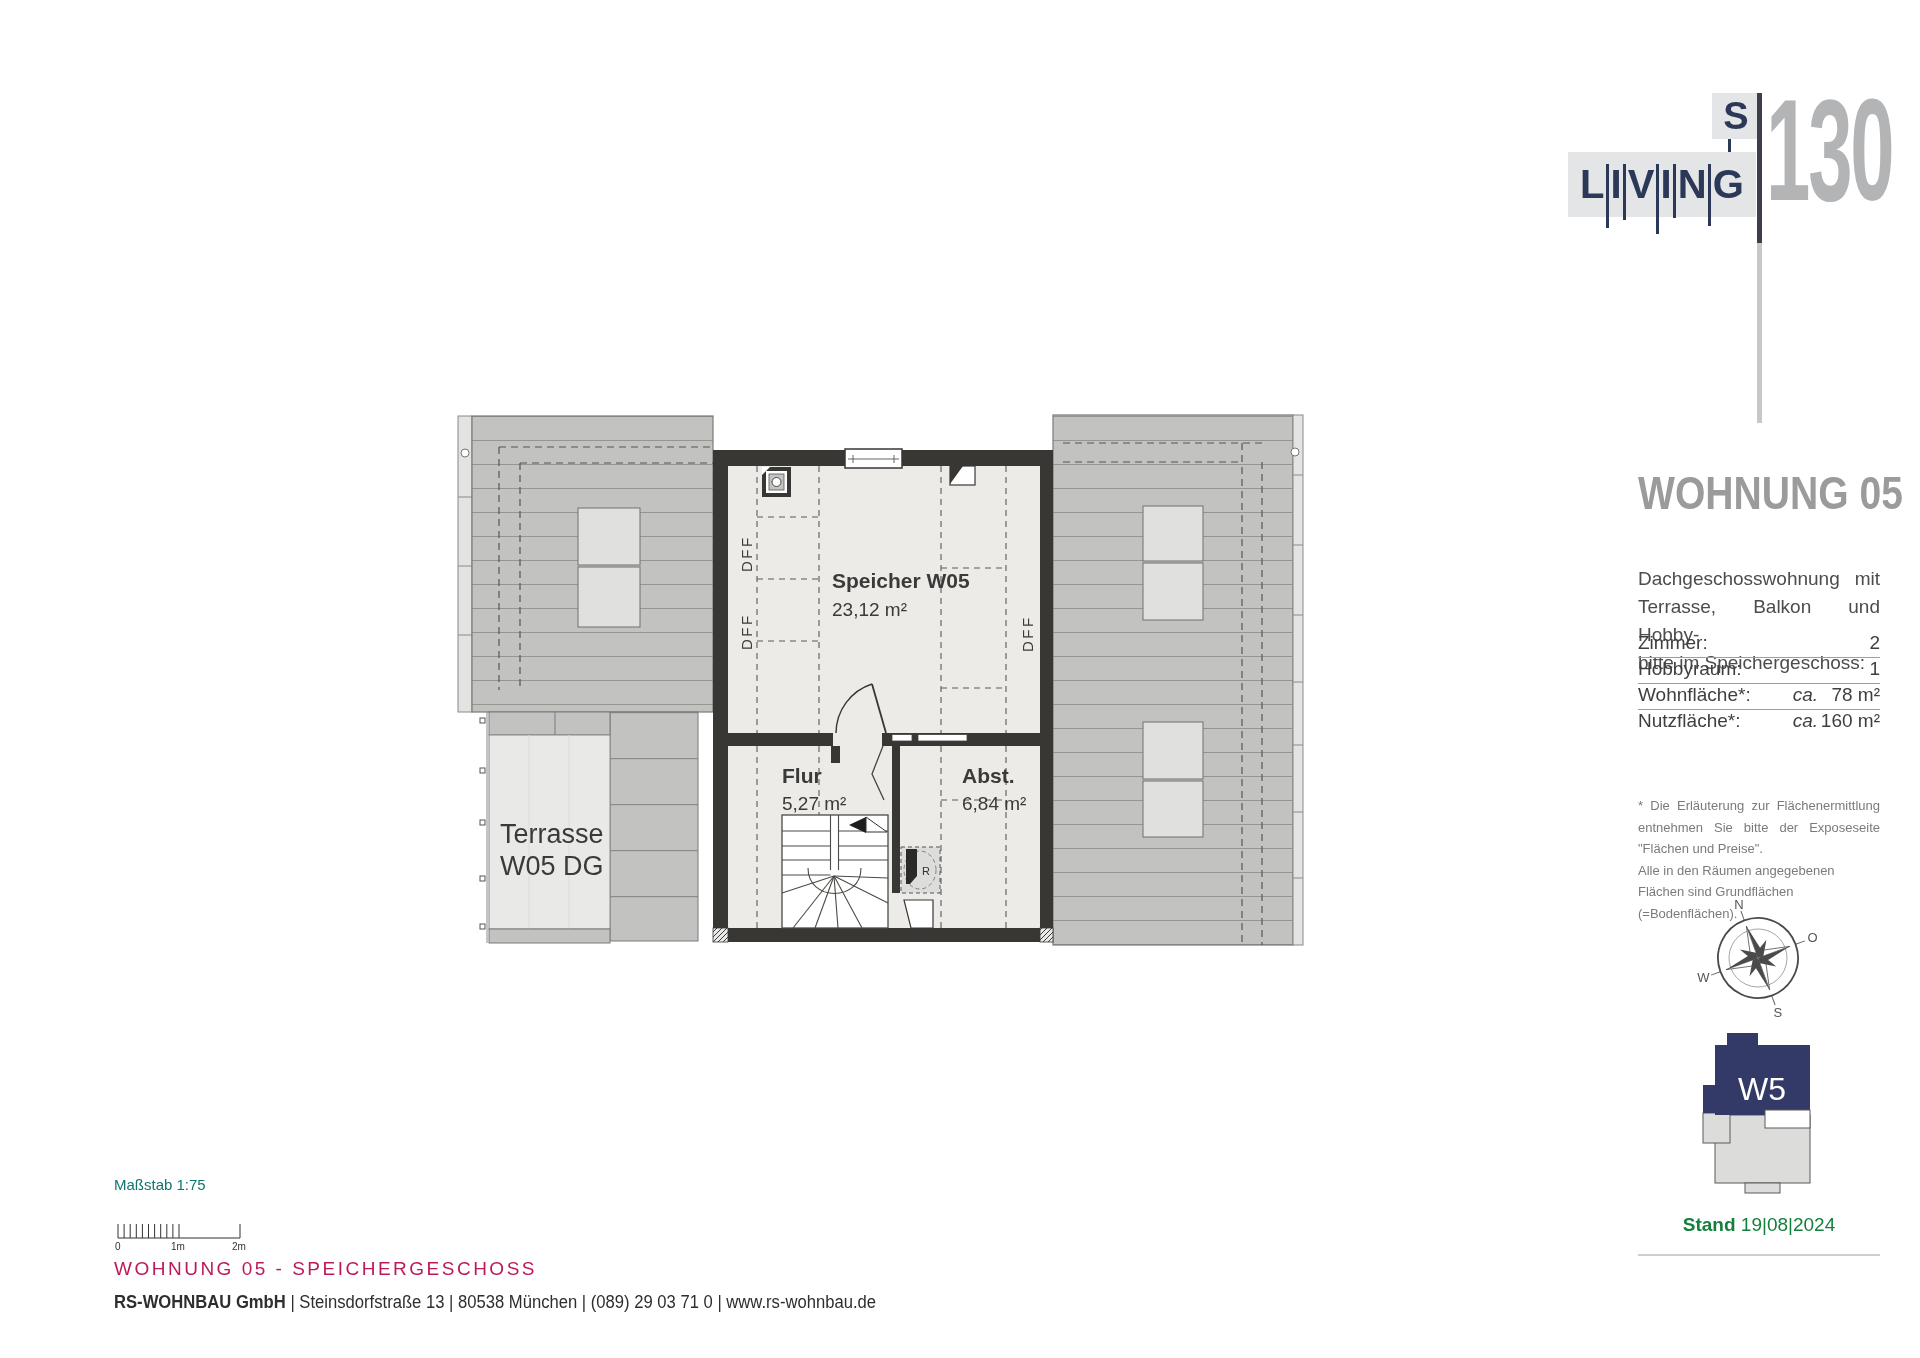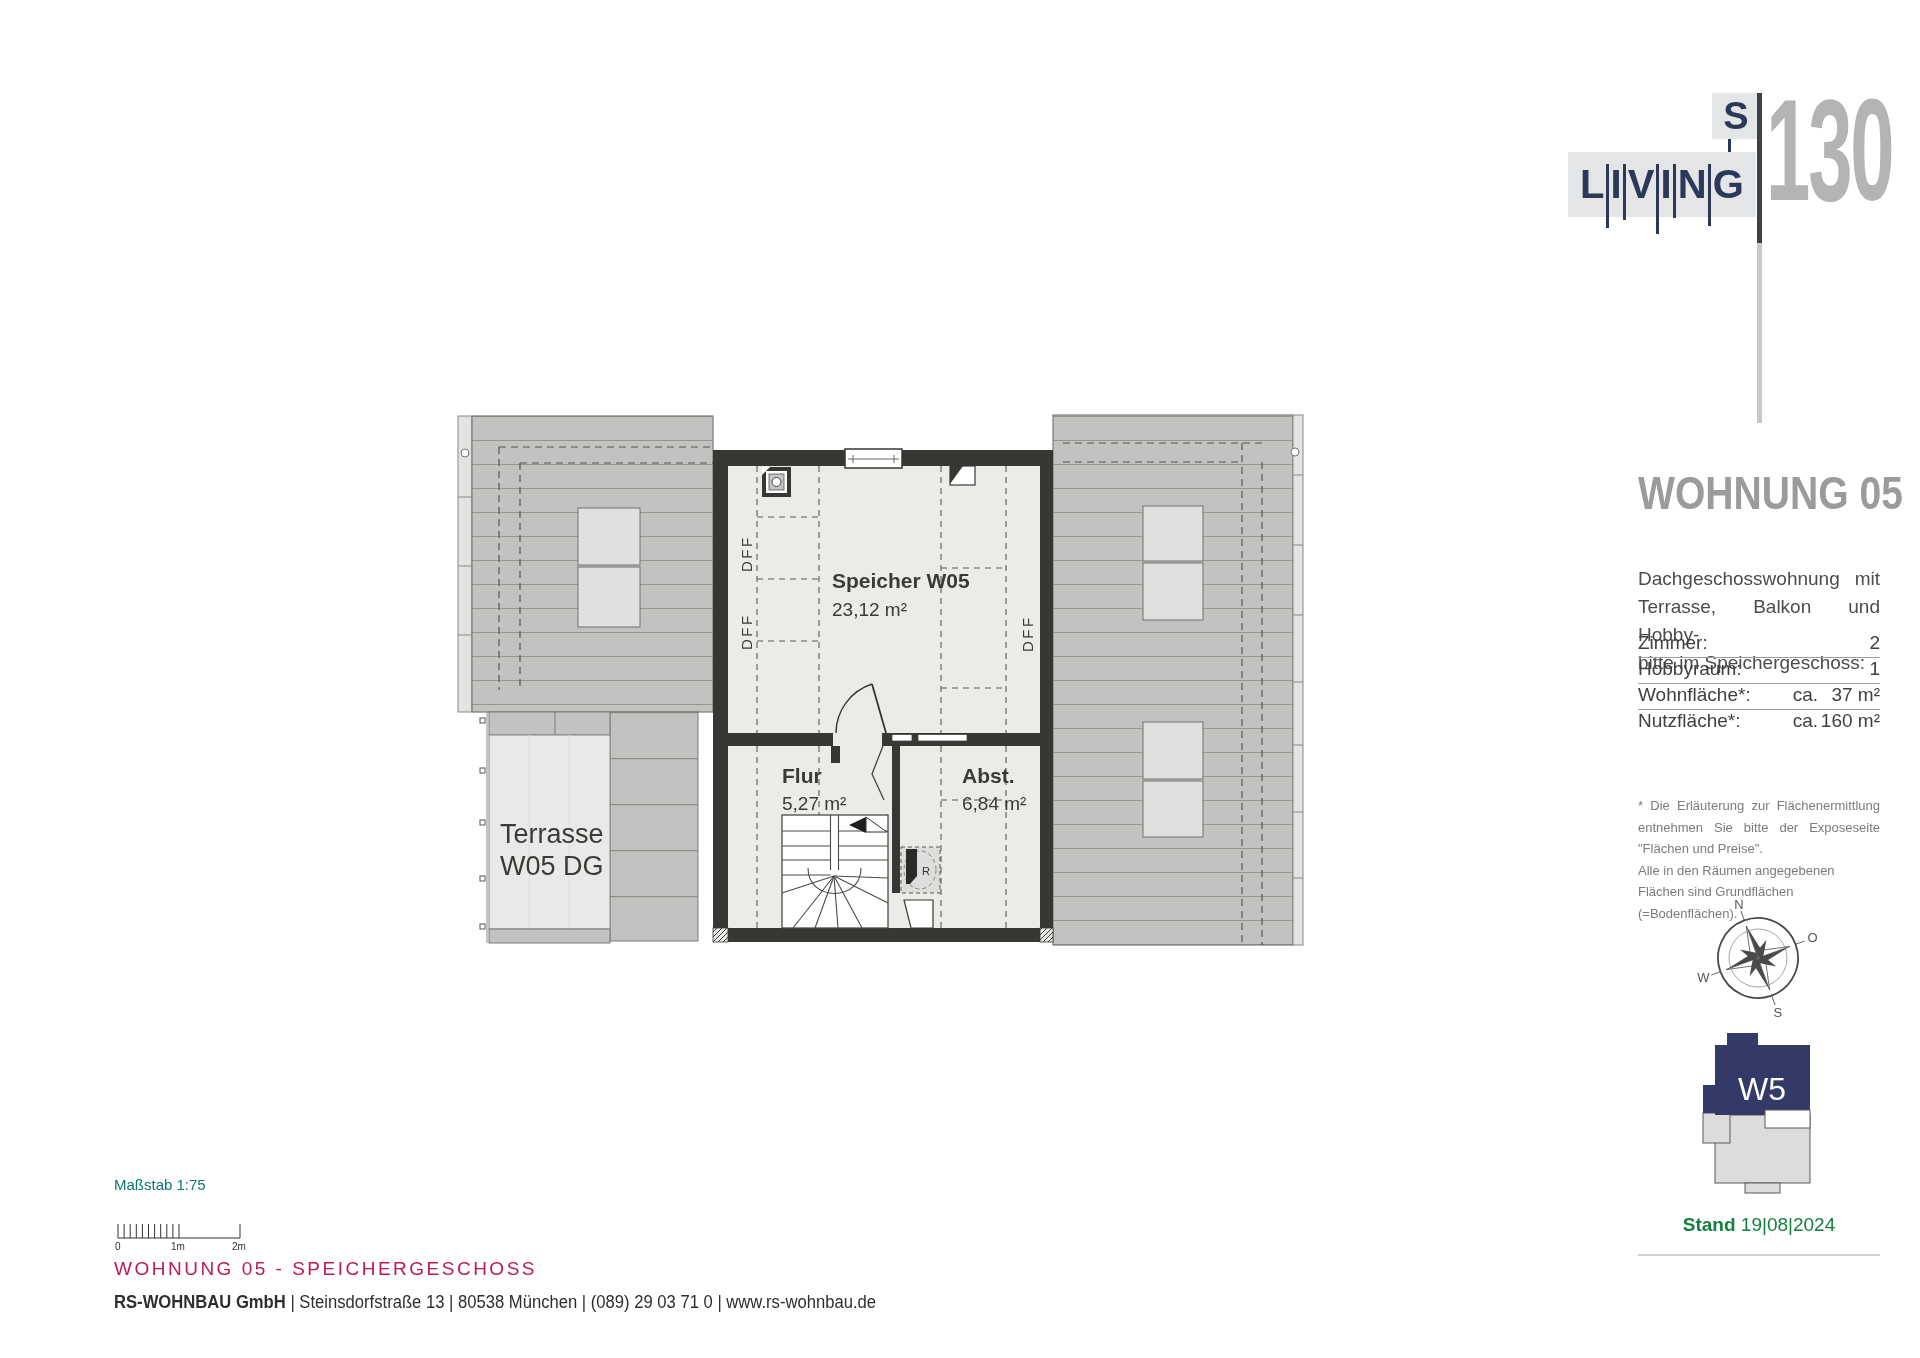--- a/index.html
+++ b/index.html
@@ -26,21 +26,21 @@
   
   .rcol{left:1638px;width:242px;}
   #r-title{top:466px;font-size:46px;font-weight:bold;color:#9b9b9b;transform:scaleX(.85);
            transform-origin:top left;white-space:nowrap;letter-spacing:0;}
   #r-desc{top:544px;font-size:19px;line-height:28px;color:#4c4c4c;margin-top:21px;}
   #r-desc .just{text-align:justify;text-align-last:justify;}
   #r-table{top:632px;font-size:19px;color:#3f3f3f;}
   .t-row{display:flex;align-items:flex-start;height:25px;}
   .t-row.bd{border-bottom:1.5px solid #9e9e9e;}
   .t-label{flex:1;}
-  .t-ca{width:40px;text-align:right;}
+  .t-ca{width:40px;text-align:right;font-style:italic;}
   .t-val{width:62px;text-align:right;}
   #r-note{top:795px;font-size:13px;line-height:21.5px;color:#7b7b7b;}
   #r-note .just{text-align:justify;}
   #r-stand{top:1214px;text-align:center;font-size:19px;color:#15803d;}
   #r-stand b{font-weight:bold;}
   #r-rule{top:1254px;height:0;border-top:2px solid #cfcfcf;}
 
   
   #f-scale-label{left:114px;top:1176px;font-size:15px;color:#0f766e;}
   #f-head{left:114px;top:1258px;font-size:19px;color:#be185d;letter-spacing:2.5px;white-space:nowrap;}
@@ -299,21 +299,21 @@
       <span class="t-val">2</span>
     </div>
     <div class="t-row bd">
       <span class="t-label">Hobbyraum:</span>
       <span class="t-ca"></span>
       <span class="t-val">1</span>
     </div>
     <div class="t-row bd">
       <span class="t-label">Wohnfläche*:</span>
       <span class="t-ca">ca.</span>
-      <span class="t-val">37 m²</span>
+      <span class="t-val">78 m²</span>
     </div>
     <div class="t-row">
       <span class="t-label">Nutzfläche*:</span>
       <span class="t-ca">ca.</span>
       <span class="t-val">160 m²</span>
     </div>
   </div>
 
   <div class="abs rcol" id="r-note">
     <div class="just">* Die Erläuterung zur Flächenermittlung entnehmen Sie bitte der Exposeseite "Flächen und Preise".</div>

